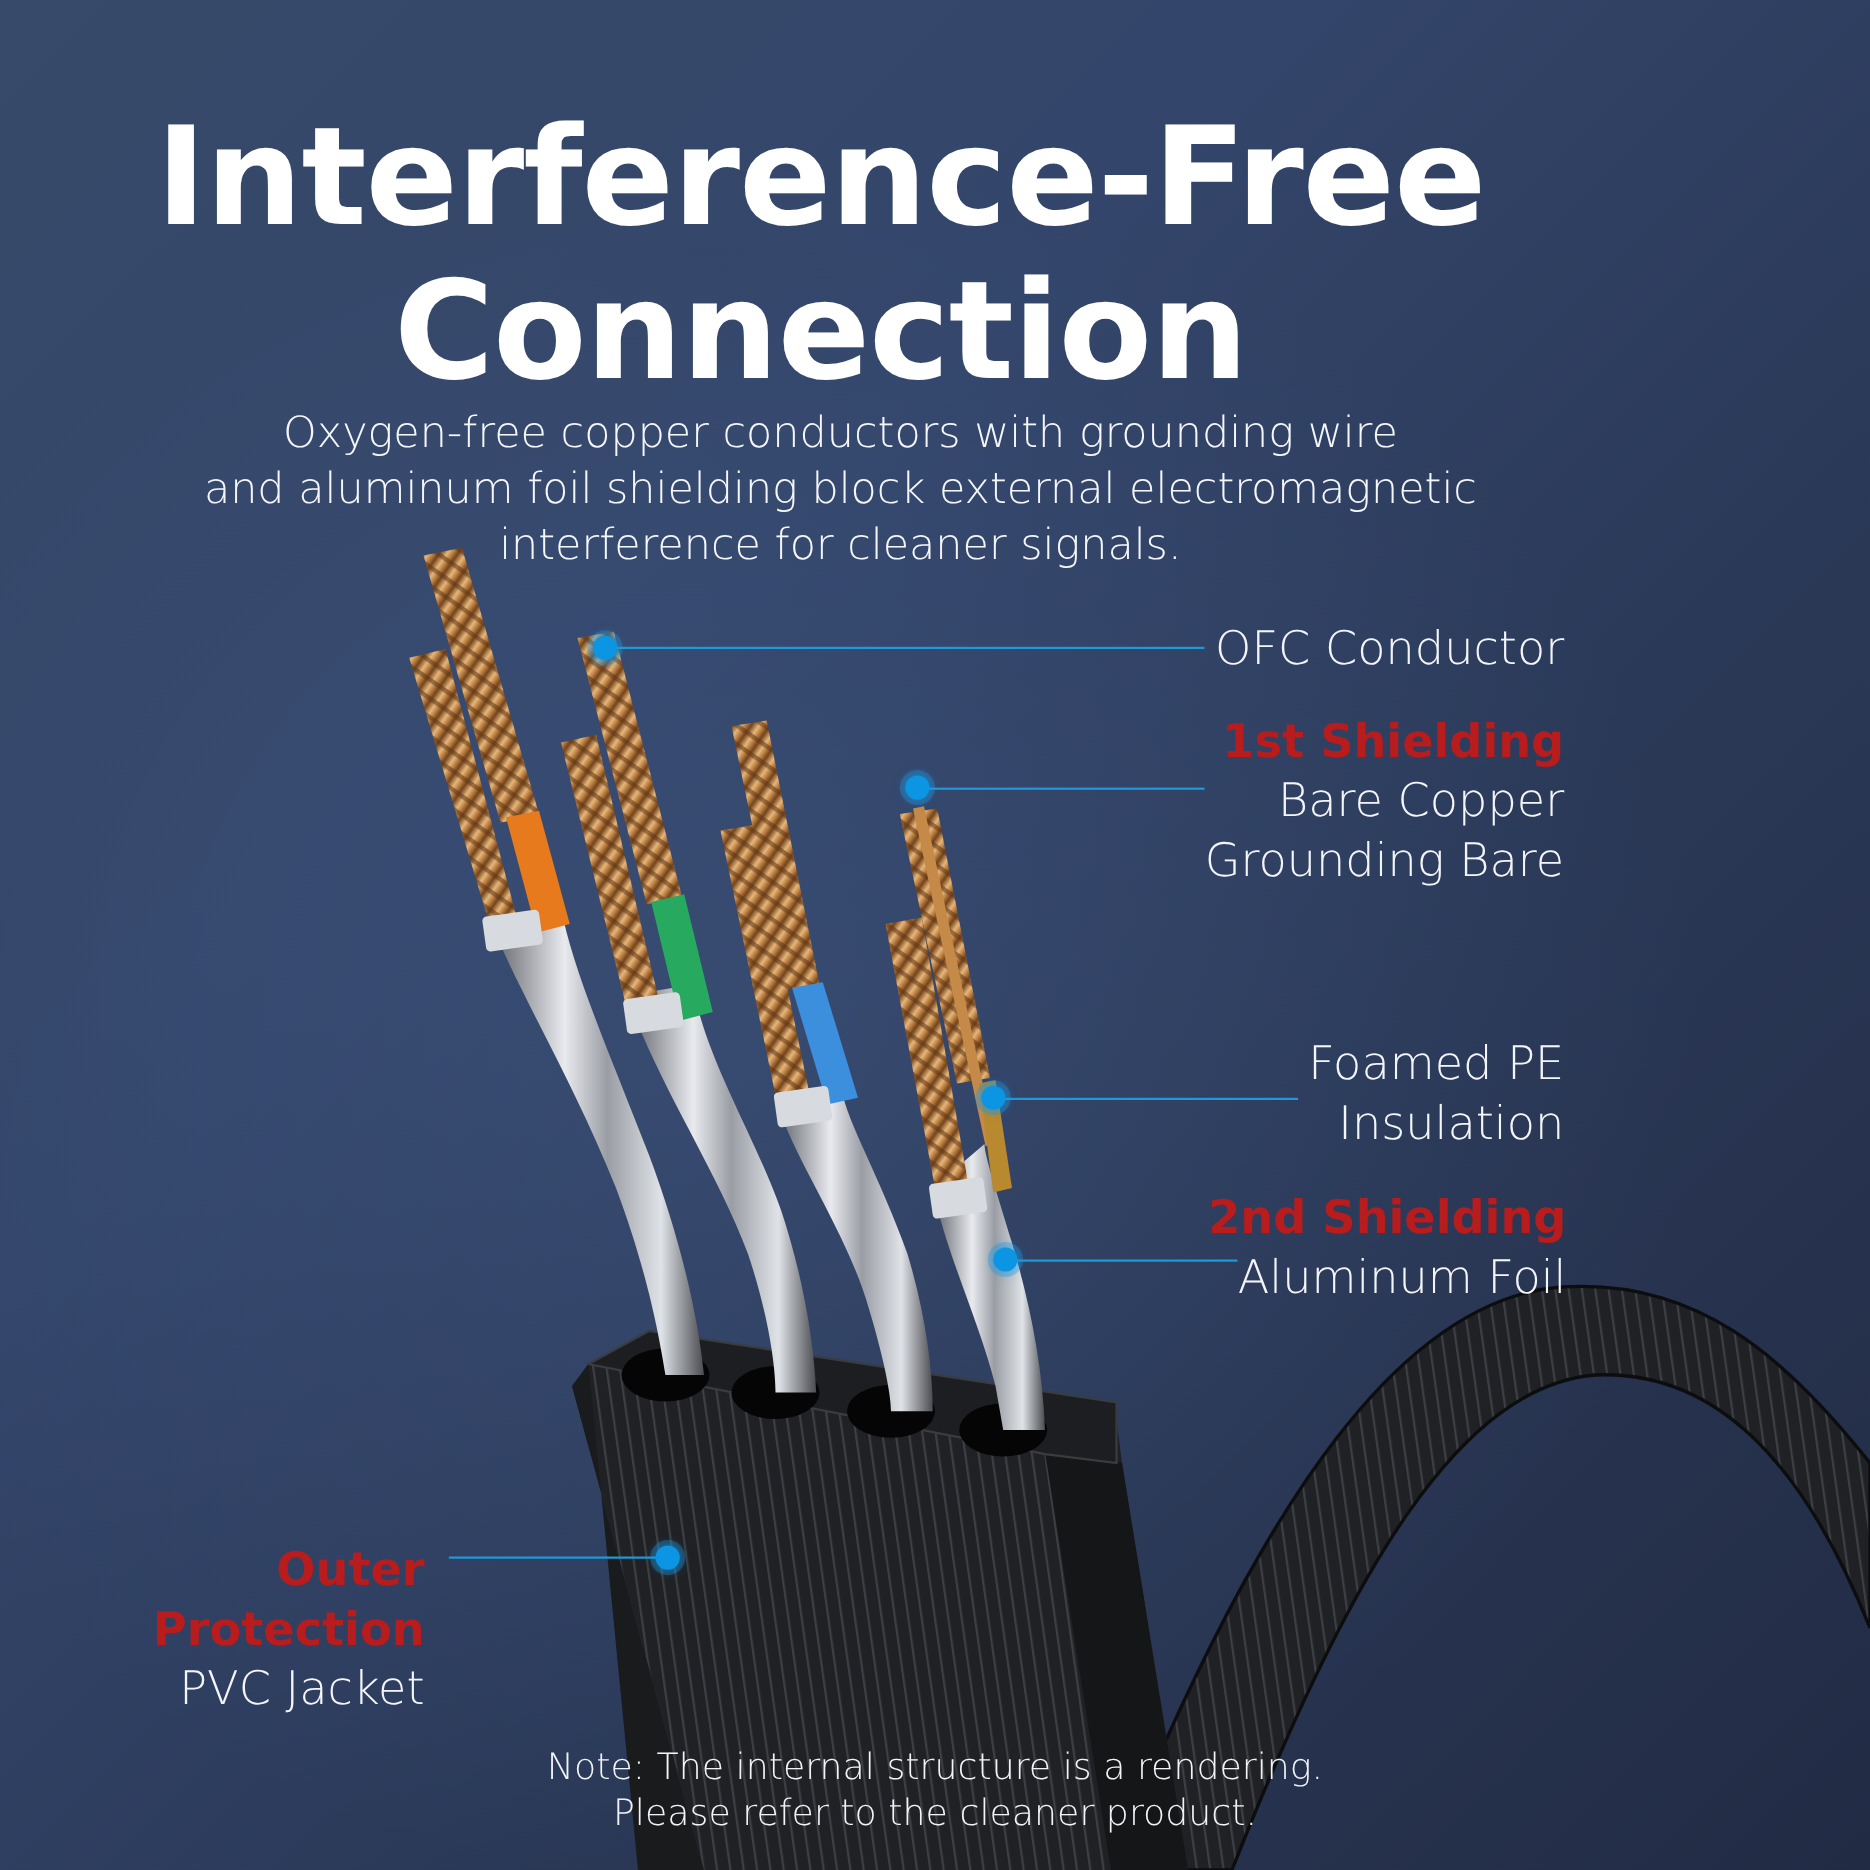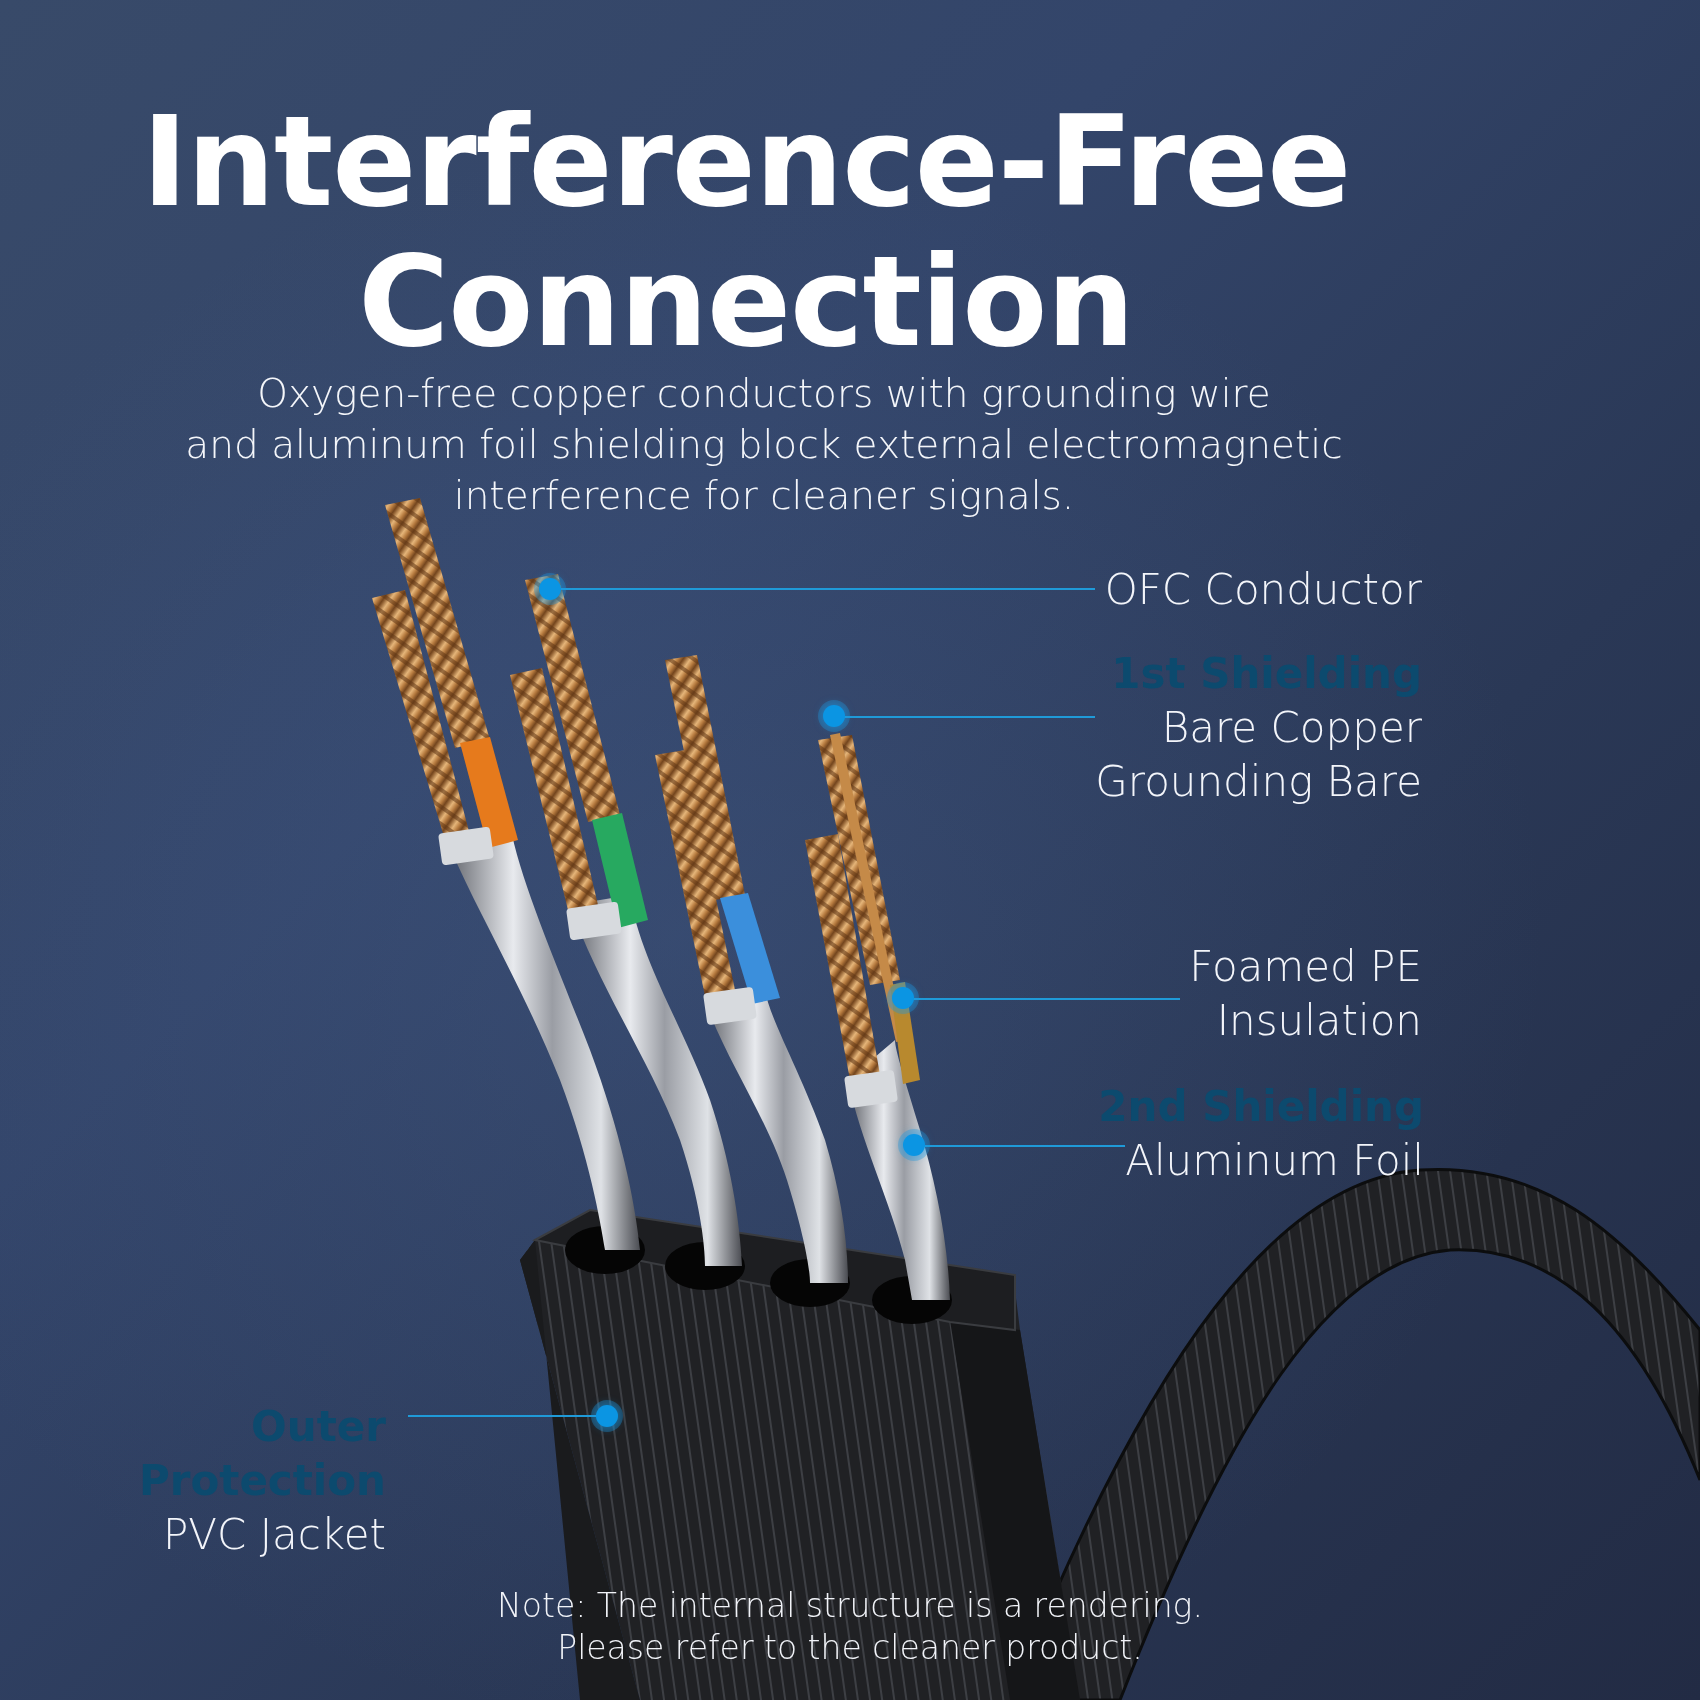--- a/index.html
+++ b/index.html
@@ -23,21 +23,21 @@
   .subtitle {
     position: absolute; left: 0; top: 368px; width: 1528px;
     text-align: center; font-size: 39px; line-height: 51px; color: #f4f6fa;
     font-family: "DejaVu Sans", sans-serif; font-weight: 300;
   }
   .subtitle span { display: block; }
   .callout {
     position: absolute; text-align: right; font-family: "DejaVu Sans", sans-serif;
     font-size: 42px; line-height: 54px; color: #f3f5fa;
   }
-  .callout .bold { font-weight: 700; color: #0c4a6e; display: block; }
+  .callout .bold { font-weight: 700; color: #b91c1c; display: block; }
   .callout .light { display: block; font-weight: 300; }
   .leader { position: absolute; height: 2px; background: #1f9ad8; }
   .dot {
     position: absolute; width: 22px; height: 22px; border-radius: 50%;
     background: #0b95e3; box-shadow: 0 0 0 5px rgba(30,150,220,0.35), 0 0 10px rgba(30,160,240,0.6);
   }
   .note {
     position: absolute; left: 0; top: 1585px; width: 1700px; text-align: center;
     font-size: 33px; line-height: 42px; color: #f1f3f8; font-family: "DejaVu Sans", sans-serif; font-weight: 300;
   }

